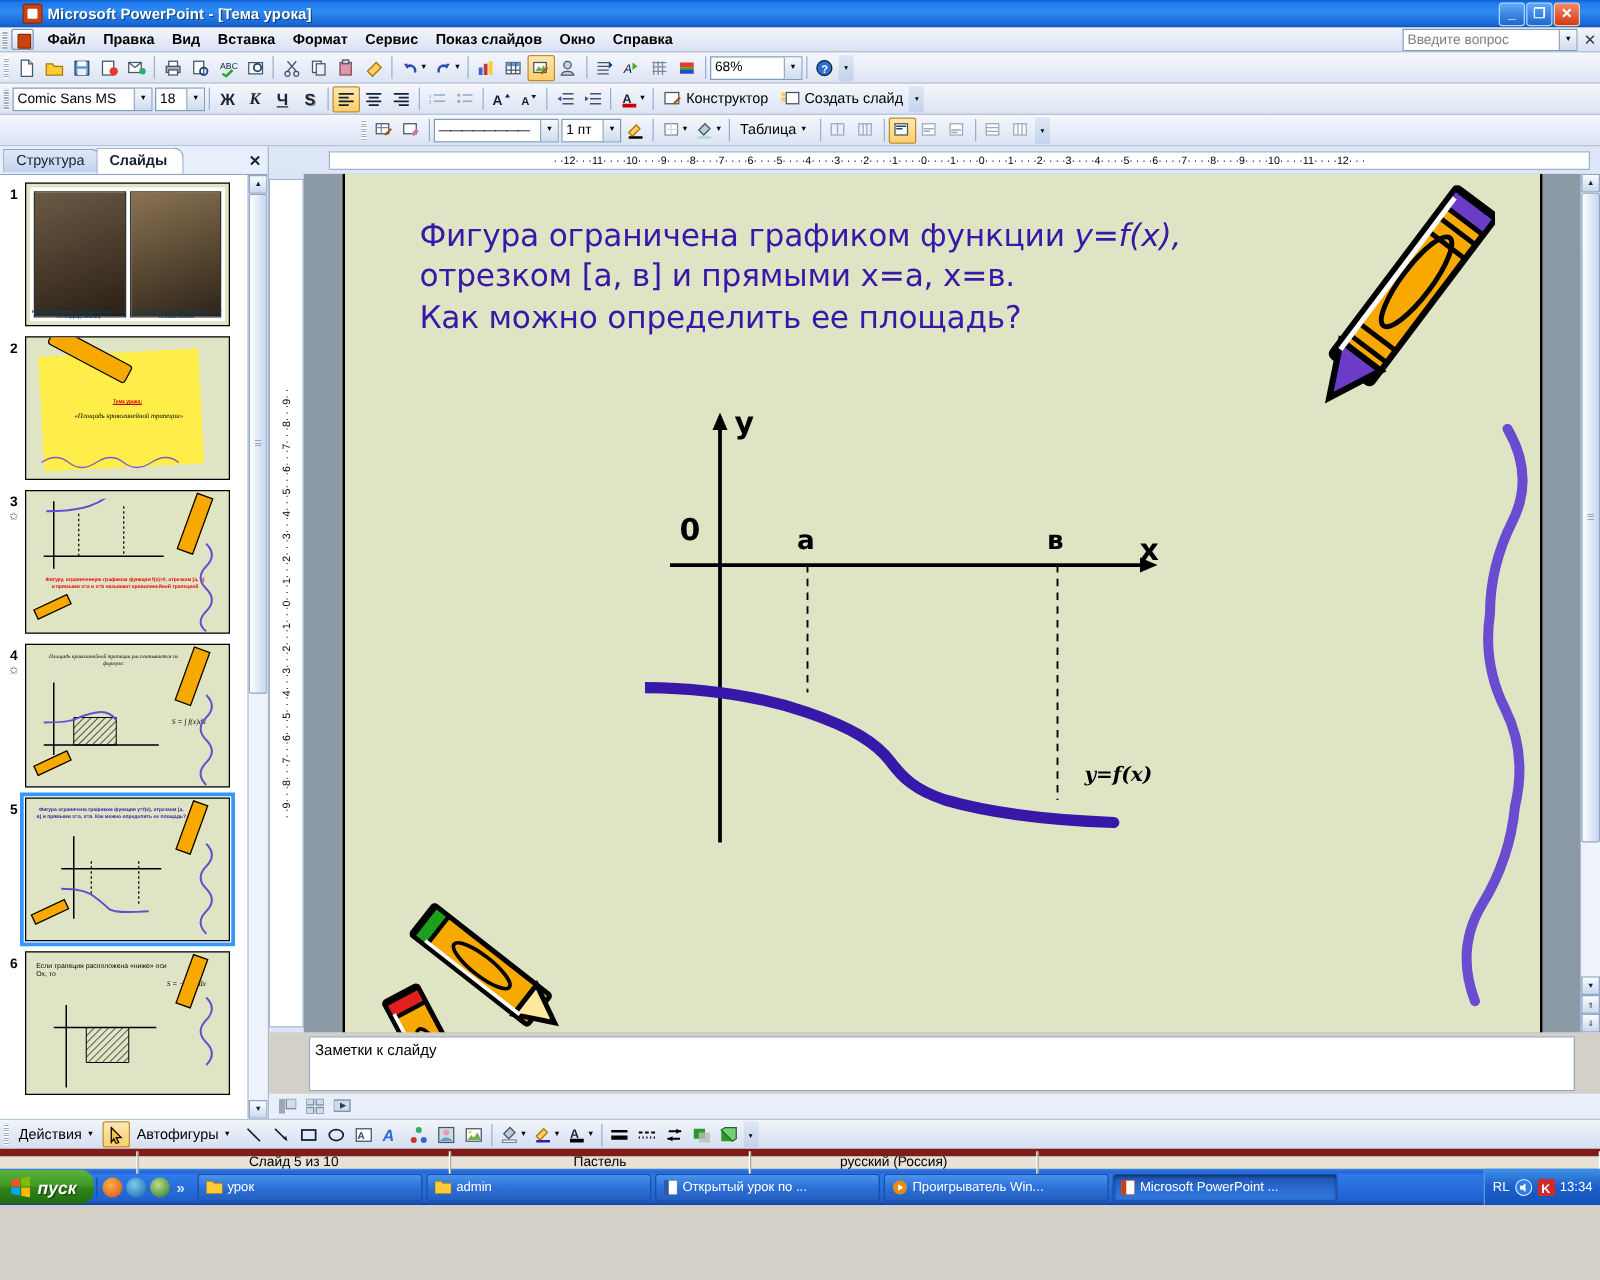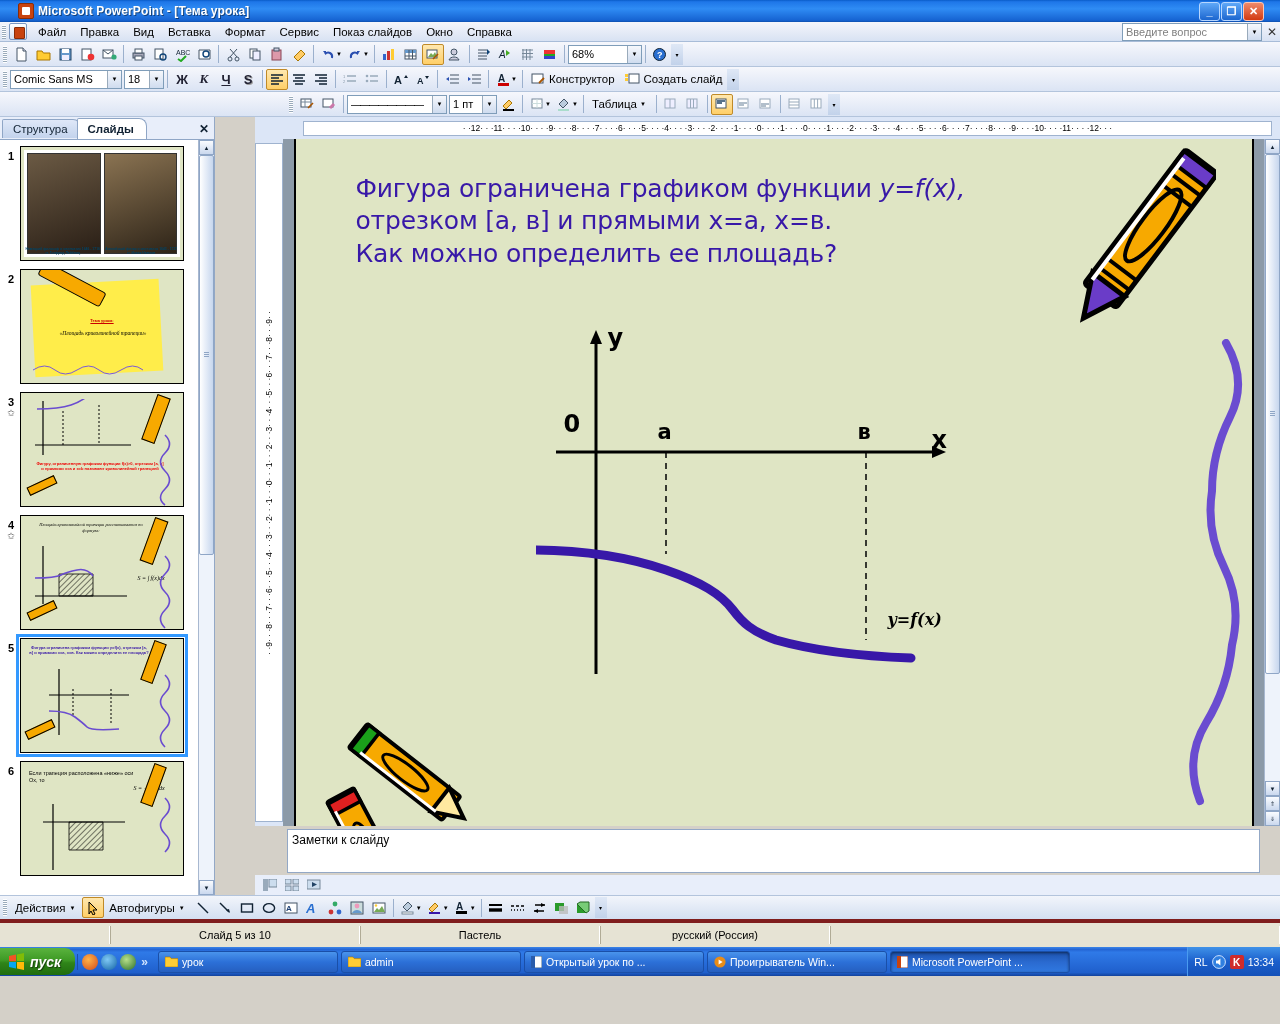--- a/index.html
+++ b/index.html
@@ -48,21 +48,21 @@
   #menubar .grip{width:4px;height:14px;margin:0 3px 0 2px;
     background:repeating-linear-gradient(to bottom,#fff 0 1px,#9ab 1px 2px);flex:none;}
   #menubar .mb-icon{
     width:18px;height:17px;margin-right:4px;border:1px solid #7b97c0;border-radius:2px;
     background:linear-gradient(to bottom,#ffffff,#d4e0f2);position:relative;flex:none;
   }
   #menubar .mb-icon:after{
     content:"";position:absolute;left:4px;top:3px;width:9px;height:10px;
     background:#c8430f;border:1px solid #8a2c06;border-radius:1px;
   }
-  .menu-item{padding:2px 7px;font-size:11.5px;color:#000;white-space:nowrap;cursor:default;}
+  .menu-item{padding:2px 7px;font-size:11.5px;color:#000;white-space:nowrap;cursor:default;font-weight:bold;}
   #menubar .mb-spacer{flex:1;}
   #askbox{
     width:140px;height:18px;background:#fff;border:1px solid #7f9db9;
     display:flex;align-items:center;font-size:11px;color:#808080;margin-right:2px;
   }
   #askbox .ak-txt{flex:1;padding-left:3px;white-space:nowrap;overflow:hidden;}
   #askbox .ak-arrow{
     width:14px;height:16px;background:linear-gradient(to bottom,#f6f8fc,#cfdcef);
     border-left:1px solid #9ab;display:flex;align-items:center;justify-content:center;
     font-size:6px;color:#000;
@@ -131,21 +131,21 @@
   .vscroll{width:16px;background:#e8eef8;border-left:1px solid #a8b8d0;display:flex;flex-direction:column;flex:none;}
   .sbtn{height:15px;background:linear-gradient(to bottom,#fafcff,#cad8ee);border:1px solid #8fa6c6;
         display:flex;align-items:center;justify-content:center;font-size:6px;color:#123;}
   .strack{flex:1;background:#eef3fb;position:relative;}
   .sthumb{position:absolute;left:0;right:0;background:linear-gradient(to right,#ffffff,#c6d6ee);
           border:1px solid #8fa6c6;border-radius:2px;}
   .sthumb:after{content:"";position:absolute;left:4px;right:4px;top:50%;height:5px;margin-top:-3px;
     background:repeating-linear-gradient(to bottom,#8fa6c6 0 1px,transparent 1px 2px);}
 
   
-  #editcol{flex:1;display:flex;flex-direction:column;overflow:hidden;margin-left:40px;}
+  #editcol{flex:1;display:flex;flex-direction:column;overflow:hidden;}
   #hruler{height:22px;background:#dce6f7;display:flex;align-items:center;padding-left:0;}
   #hruler .rulerbar{
     height:15px;background:#fff;border:1px solid #9fb3cf;flex:1;margin:0 8px 0 48px;
     display:flex;align-items:center;justify-content:center;overflow:hidden;
     font-size:8.5px;color:#000;letter-spacing:0;white-space:nowrap;
   }
   #editrow{flex:1;display:flex;overflow:hidden;}
   #vruler{width:28px;background:#dce6f7;display:flex;justify-content:center;padding:4px 0;flex:none;}
   #vruler .rulerbarv{
     width:15px;background:#fff;border:1px solid #9fb3cf;flex:1;
@@ -183,22 +183,22 @@
   
   #rightscroll{width:16px;background:#e8eef8;border-left:1px solid #a8b8d0;display:flex;flex-direction:column;flex:none;}
 
   
   #drawbar{
     height:24px;background:linear-gradient(to bottom,#f2f5fb,#d3dff1);
     display:flex;align-items:center;border-top:1px solid #b3c4dc;
   }
   
   #statusbar{
-    height:28px;background:#e6e3d4;display:flex;align-items:center;
-    border-top:4px solid #7f1d1d;font-size:11px;color:#000;
+    height:16px;background:#e6e3d4;display:flex;align-items:center;
+    border-top:6px solid #7f1d1d;font-size:11px;color:#000;
   }
   .stcell{height:18px;display:flex;align-items:center;justify-content:center;
           border-left:1px solid #b0ab96;border-right:1px solid #fff;}
   
   #taskbar{
     height:29px;
     background:linear-gradient(to bottom,#3b85e8 0%,#2465d4 9%,#2f7ae8 18%,#1f5fcc 88%,#12429c 100%);
     display:flex;align-items:center;
   }
   #startbtn{

